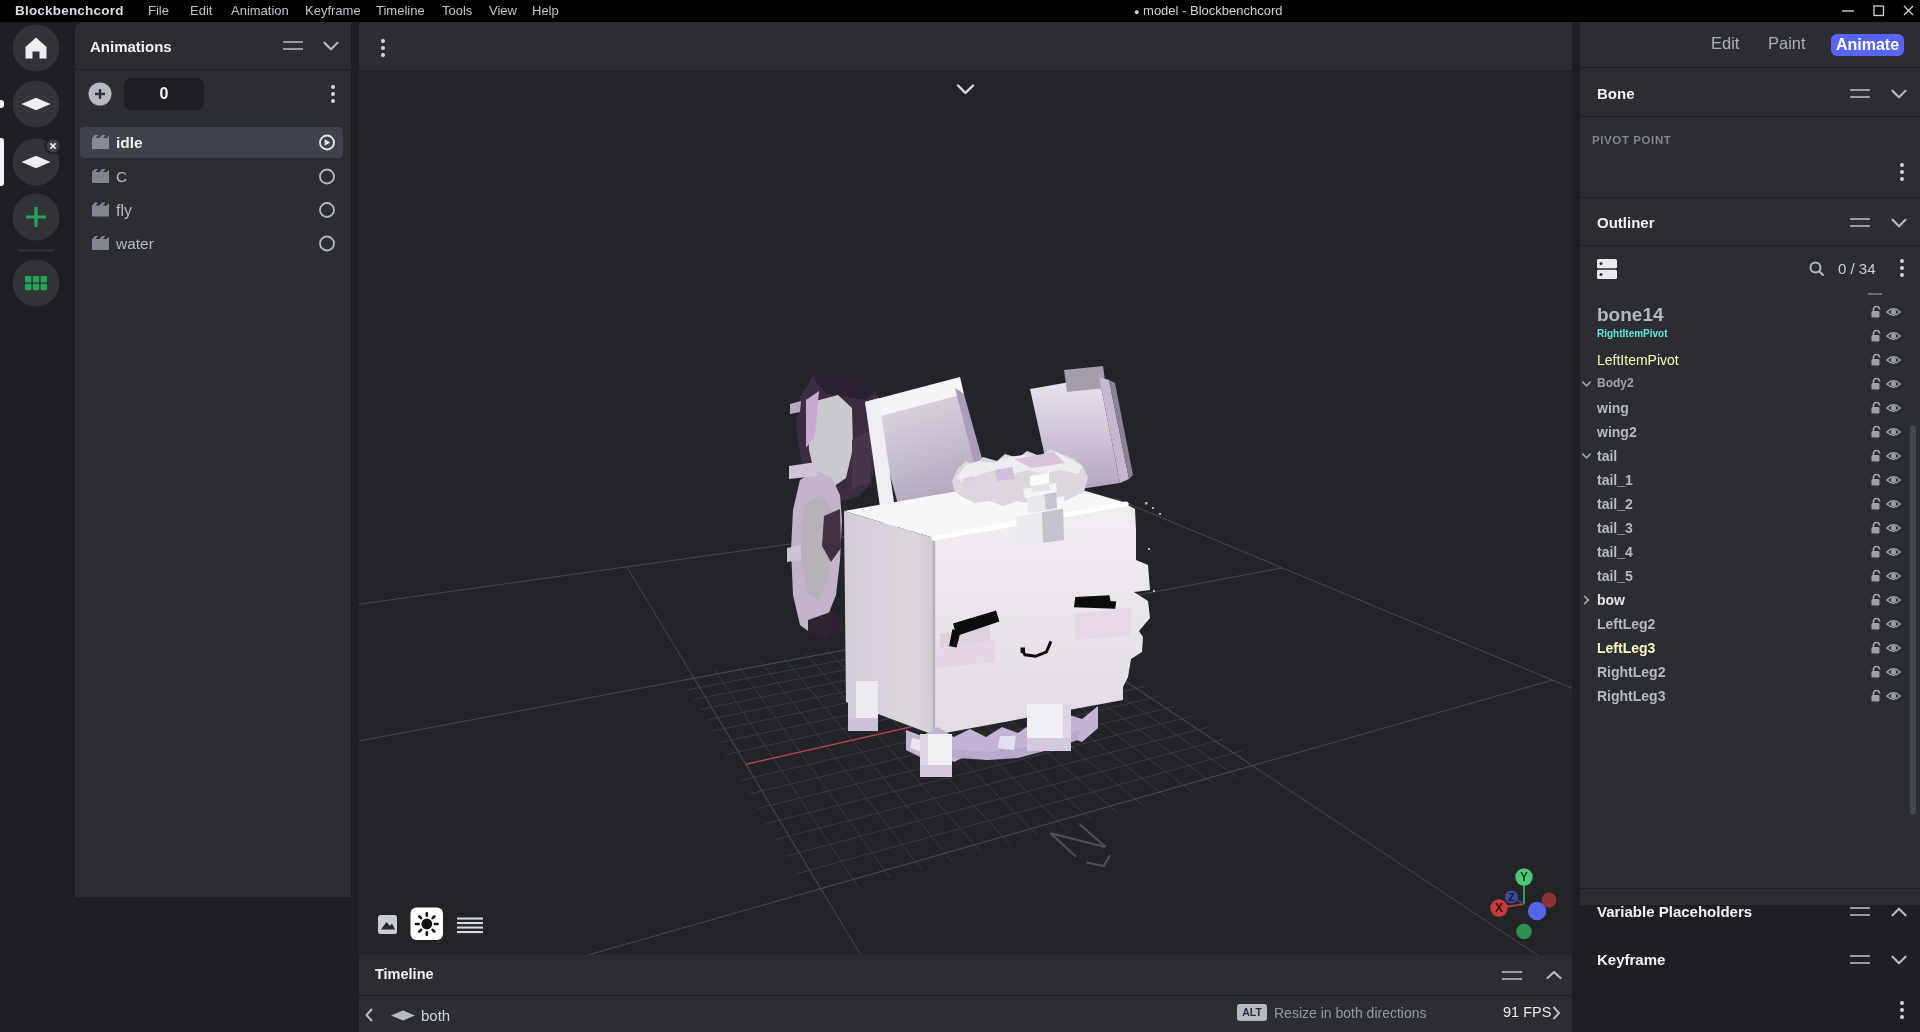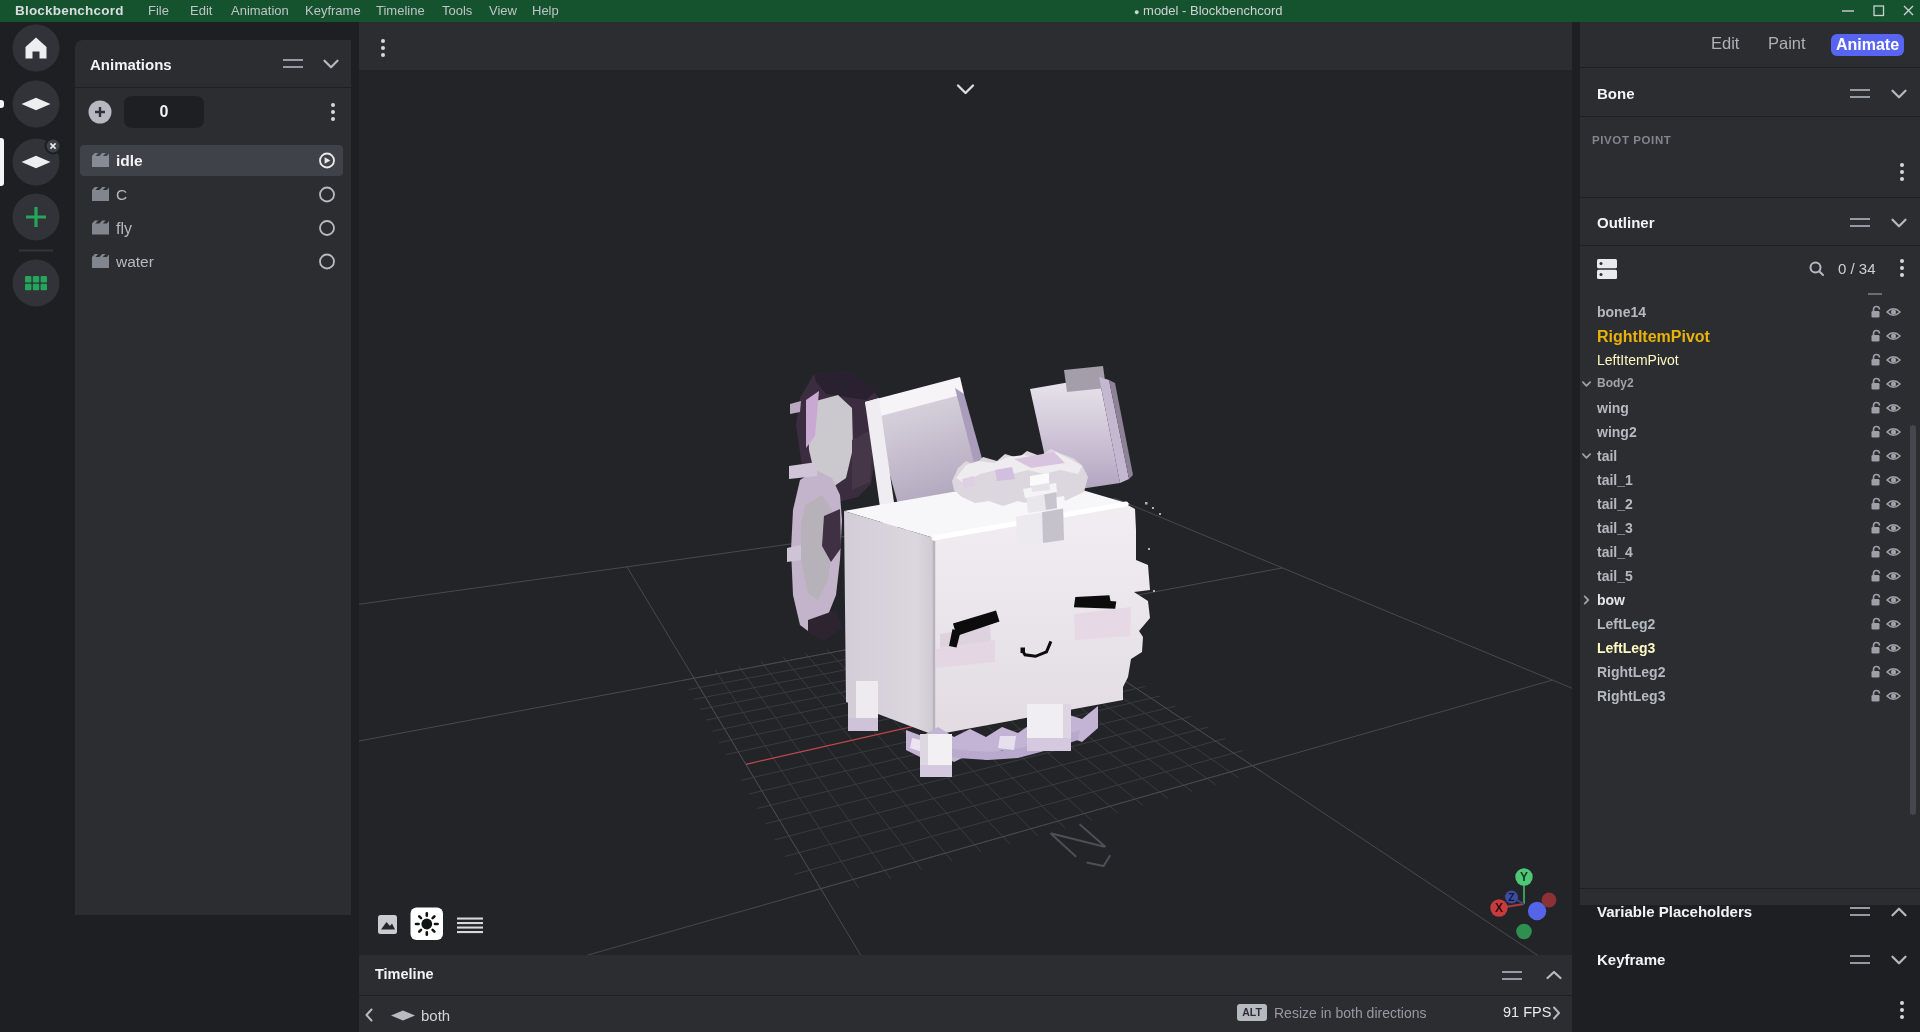--- a/index.html
+++ b/index.html
@@ -1,20 +1,20 @@
 <!DOCTYPE html>
 <html><head><meta charset="utf-8"><style>
 *{margin:0;padding:0;box-sizing:border-box}
 html,body{width:1920px;height:1032px;overflow:hidden;background:#1e1f22;
 font-family:"Liberation Sans",sans-serif;-webkit-font-smoothing:antialiased}
 .abs{position:absolute}
-#menubar{position:absolute;left:0;top:0;width:1920px;height:22px;background:#14532d;color:#c3c7cc}
+#menubar{position:absolute;left:0;top:0;width:1920px;height:22px;background:#000000;color:#c3c7cc}
 .mi{position:absolute;top:0;height:22px;line-height:22px;font-size:13px;font-weight:500;color:#bfc3c8}
 #rail{position:absolute;left:0;top:22px;width:72px;height:1010px;background:#1e1f22}
-#panelL{position:absolute;left:75px;top:40px;width:276px;height:875px;background:#2b2d31;border-top-left-radius:8px}
+#panelL{position:absolute;left:75px;top:22px;width:276px;height:875px;background:#2b2d31;border-top-left-radius:8px}
 #vstrip{position:absolute;left:359px;top:22px;width:1213px;height:48px;background:#2b2d31}
 #canvas{position:absolute;left:359px;top:70px;width:1213px;height:885px;background:#232428;overflow:hidden}
 #timeline{position:absolute;left:359px;top:955px;width:1213px;height:77px;background:#2b2d31}
 #rstrip{position:absolute;left:1580px;top:22px;width:340px;height:45px;background:#2b2d31}
 #panelR{position:absolute;left:1580px;top:67px;width:340px;height:838px;background:#2b2d31}
 .hdr{font-size:15px;font-weight:700;color:#f2f3f5}
 .sep{position:absolute;left:0;width:100%;height:1px;background:#1e2023}
 .drag{position:absolute;width:20px;height:9px;border-top:2px solid #969ba3;border-bottom:2px solid #969ba3}
 .dots3 span{display:block;width:3.8px;height:3.8px;border-radius:50%;background:#d4d7db;margin:0 auto 3.4px}
 </style></head>
@@ -290,22 +290,22 @@
  <circle cx="7.5" cy="7.5" r="5" fill="none" stroke="#b5bac1" stroke-width="2"></circle>
  <path d="M11.2 11.2 L15 15" stroke="#b5bac1" stroke-width="2" stroke-linecap="round"></path>
 </svg>
 <div style="position:absolute;left:258px;top:193px;font-size:15px;color:#ccd0d4">0 / 34</div>
 <div class="dots3" style="position:absolute;left:320px;top:192px">
       <span></span>
       <span></span>
       <span></span>
     </div>
 <div style="position:absolute;left:288px;top:226px;width:14px;height:2px;background:#696e74"></div>
-<div style="position:absolute;left:17px;top:237px;font-size:14px;font-weight:600;color:#b4b9bf">bone14</div>
-    <div style="position:absolute;left:17px;top:261px;font-size:16px;font-weight:600;color:#eab308">RightItemPivot</div>
+<div style="position:absolute;left:17px;top:237px;font-size:19px;font-weight:600;color:#b4b9bf">bone14</div>
+    <div style="position:absolute;left:17px;top:261px;font-size:10px;font-weight:600;color:#5eead4">RightItemPivot</div>
     <div style="position:absolute;left:17px;top:285px;font-size:14px;font-weight:400;color:#fef9c3">LeftItemPivot</div>
     <div style="position:absolute;left:17px;top:309px;font-size:12px;font-weight:600;color:#a3a3a3">Body2</div>
     <div style="position:absolute;left:17px;top:333px;font-size:14px;font-weight:600;color:#b4b9bf">wing</div>
     <div style="position:absolute;left:17px;top:357px;font-size:14px;font-weight:600;color:#b4b9bf">wing2</div>
     <div style="position:absolute;left:17px;top:381px;font-size:14px;font-weight:600;color:#b4b9bf">tail</div>
     <div style="position:absolute;left:17px;top:405px;font-size:14px;font-weight:600;color:#b4b9bf">tail_1</div>
     <div style="position:absolute;left:17px;top:429px;font-size:14px;font-weight:600;color:#b4b9bf">tail_2</div>
     <div style="position:absolute;left:17px;top:453px;font-size:14px;font-weight:600;color:#b4b9bf">tail_3</div>
     <div style="position:absolute;left:17px;top:477px;font-size:14px;font-weight:600;color:#b4b9bf">tail_4</div>
     <div style="position:absolute;left:17px;top:501px;font-size:14px;font-weight:600;color:#b4b9bf">tail_5</div>

